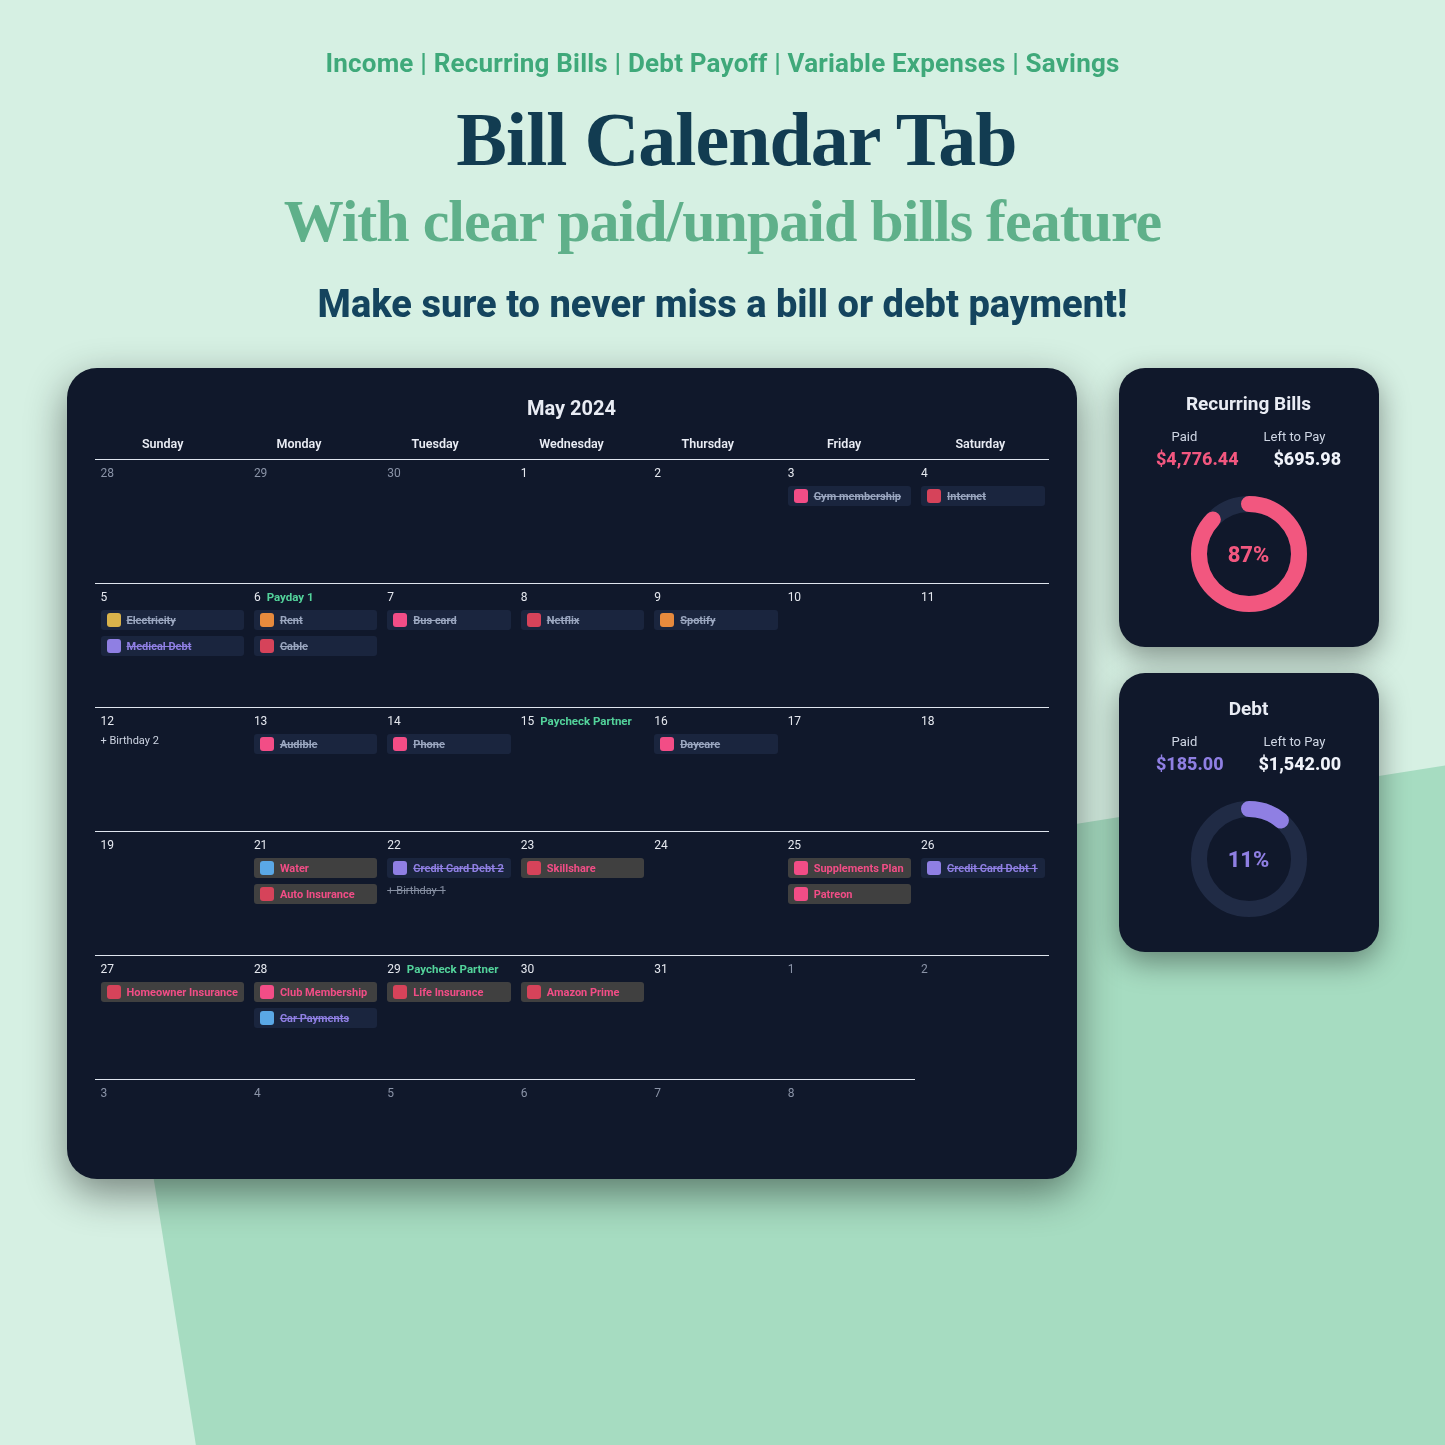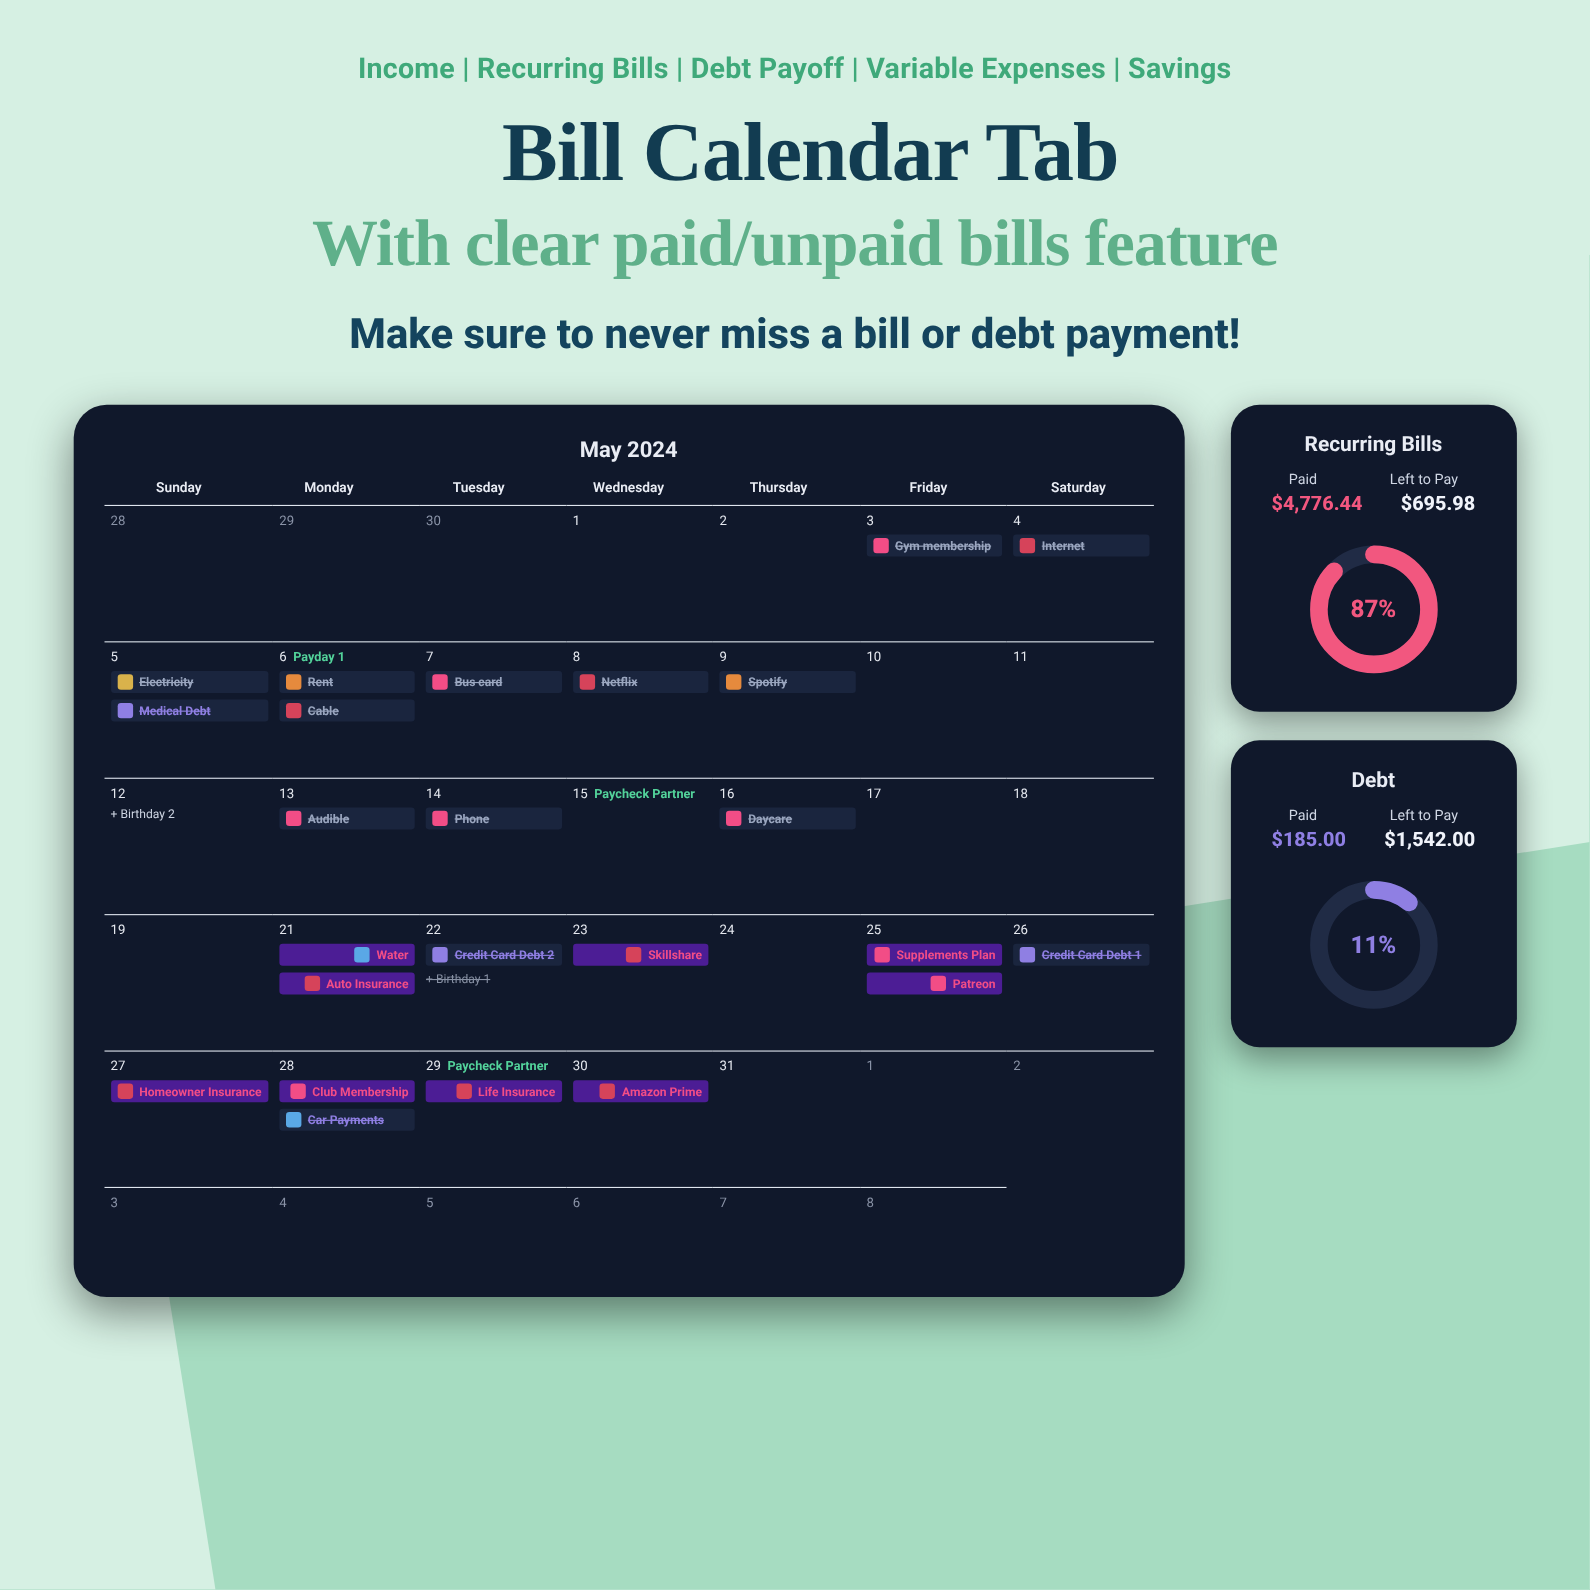--- a/index.html
+++ b/index.html
@@ -63,21 +63,21 @@
     display:flex; align-items:center; gap:6px;
     height:20px; margin-top:6px;
     border-radius:3px;
     padding:0 6px;
     font-size:11px; font-weight:700;
     overflow:hidden;
     white-space:nowrap;
   }
   .chip .dot { width:14px; height:14px; border-radius:3px; flex:none; }
   .chip.paid  { background:#1a253e; }
-  .chip.unpaid{ background:#4c1d95;justify-content:flex-end; }
+  .chip.unpaid{ background:#404040; }
   .chip.paid .lbl { color:#9aa6bf; text-decoration:line-through; }
   .chip.unpaid .lbl { color:#f24d86; }
   .chip.debt .lbl { color:#8f7fe3; }
   .dot.pink   { background:#f24d86; }
   .dot.red    { background:#d6435a; }
   .dot.orange { background:#e68a3d; }
   .dot.blue   { background:#5aa8e6; }
   .dot.purple { background:#8f7fe3; }
   .dot.yellow { background:#d9b24b; }
 

